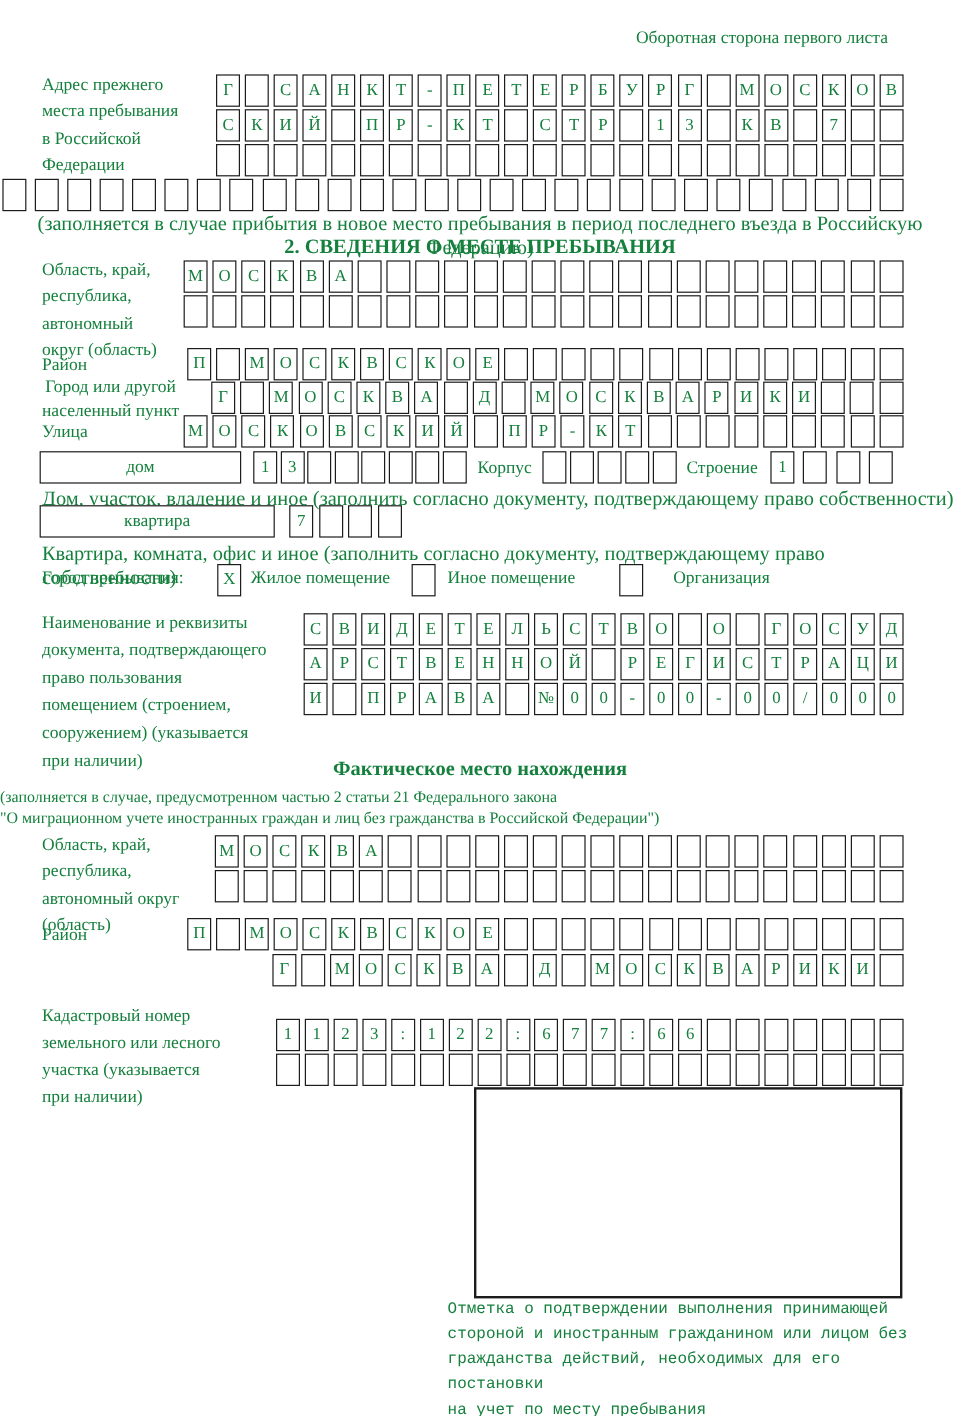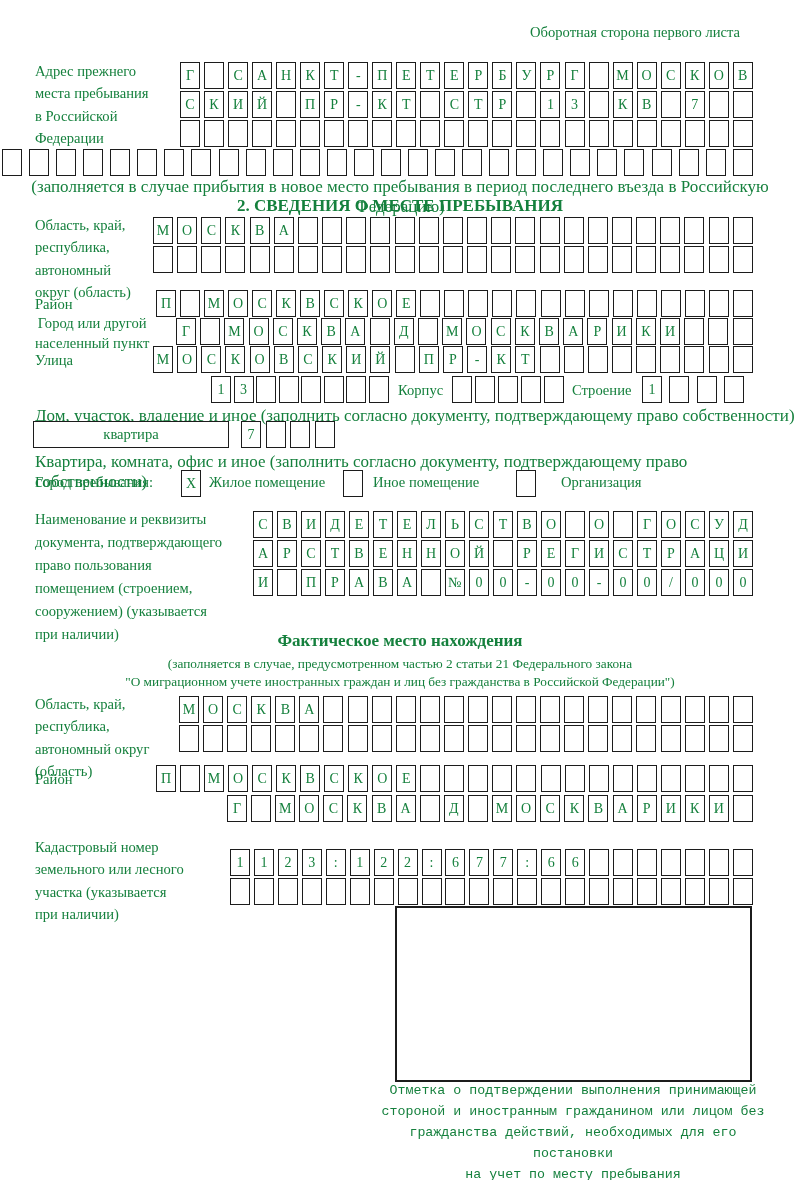--- a/index.html
+++ b/index.html
@@ -4,21 +4,21 @@
 <style>
   html,body{margin:0;padding:0;background:#fff;}
   .sheet{
     position:relative;width:800px;height:1180px;background:#fff;
     font-family:"Liberation Serif","DejaVu Serif",serif;color:#15803d;
     overflow:hidden;
   }
   .lbl{position:absolute;font-size:14.6px;line-height:22.4px;white-space:pre-line;}
   .lh19{line-height:19.5px;}
   .cap{position:absolute;font-size:17px;}
-  .capc{position:absolute;width:100%;text-align:center;font-size:13.3px;}
+  .capc{position:absolute;width:100%;font-size:13.3px;}
   .title{position:absolute;width:100%;text-align:center;font-weight:bold;font-size:17px;}
   .hdr{position:absolute;top:24px;left:0;width:740px;text-align:right;font-size:14.6px;}
   .cells{position:absolute;display:flex;justify-content:space-between;}
   .cell{
     box-sizing:border-box;flex:0 0 20px;width:20px;height:27px;
     border:1.6px solid #1c1c1c;display:flex;align-items:center;justify-content:center;
     font-size:14px;background:#fff;
   }
   .abs{position:absolute;}
   .widebox{
@@ -290,20 +290,21 @@
       <div class="cell"></div>
       <div class="cell"></div>
       <div class="cell"></div>
       <div class="cell"></div>
       <div class="cell"></div>
       <div class="cell"></div>
       <div class="cell"></div>
       <div class="cell"></div>
     </div>
 
+  <div class="widebox" style="left:33px;top:376px;width:168px;">дом</div>
   <div class="cells" style="left:211px;top:376px;width:178px;">
       <div class="cell">1</div>
       <div class="cell">3</div>
       <div class="cell"></div>
       <div class="cell"></div>
       <div class="cell"></div>
       <div class="cell"></div>
       <div class="cell"></div>
       <div class="cell"></div>
     </div>

